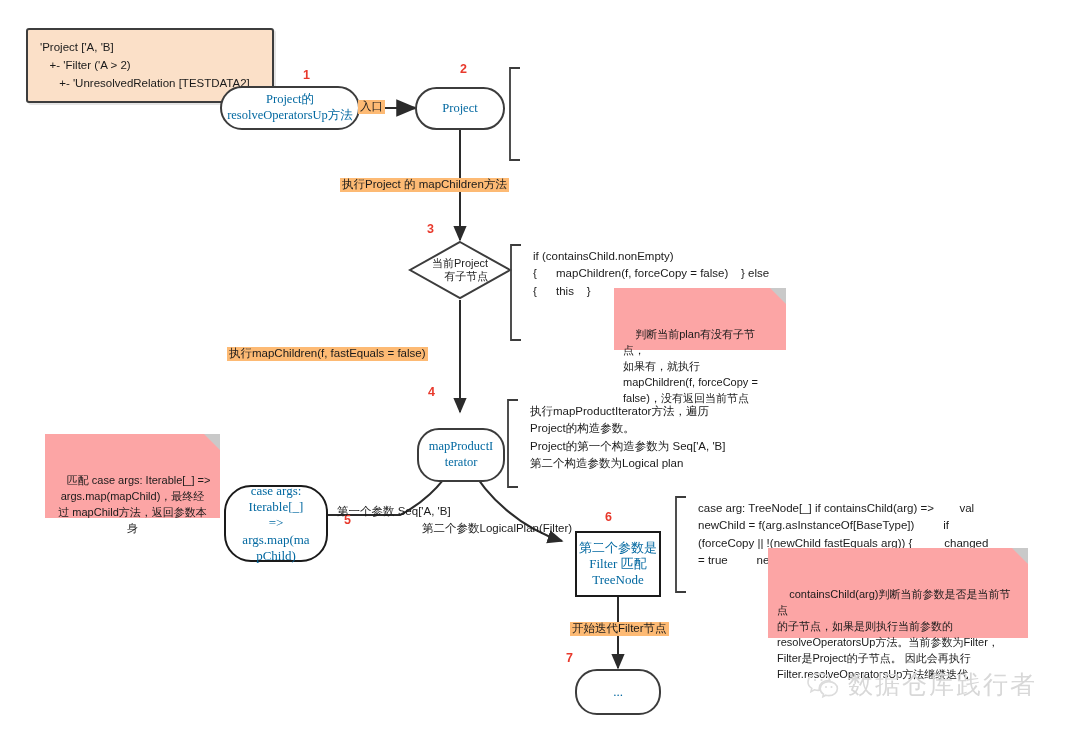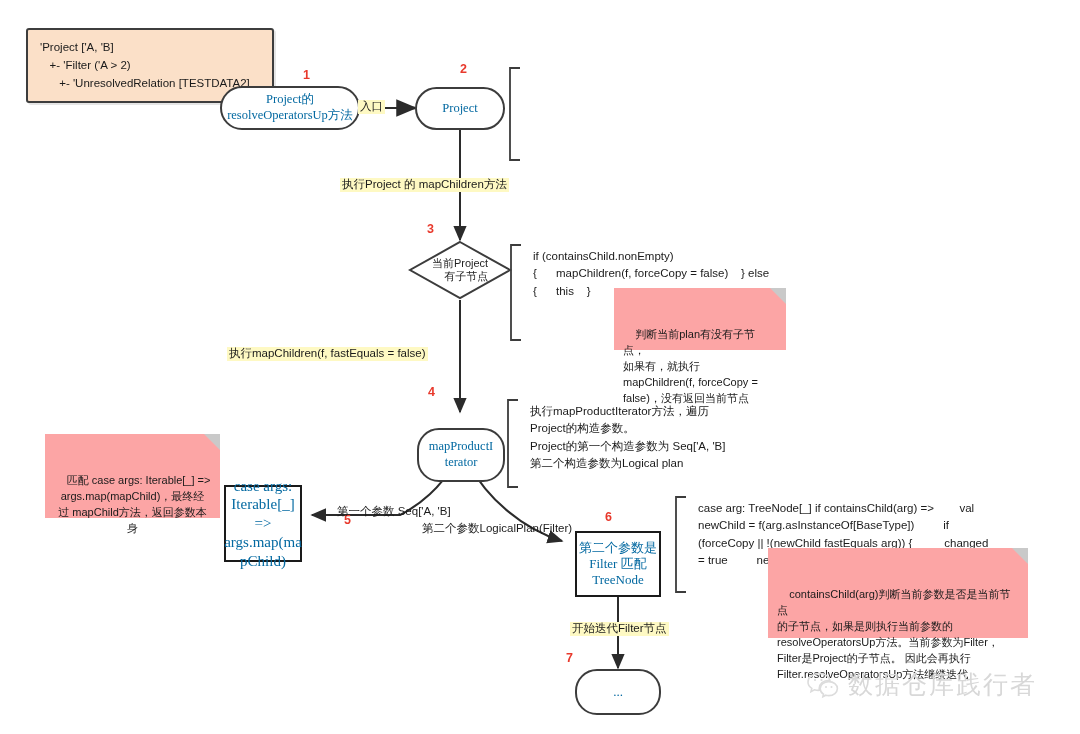--- a/index.html
+++ b/index.html
@@ -124,21 +124,21 @@
   .step-num {
     position: absolute;
     color: #e8392c;
     font-size: 12.5px;
     font-weight: bold;
   }
 
   
   .edge-label {
     position: absolute;
-    background: #fef9c3;
+    background: #fdba74;
     font-size: 11.5px;
     color: #1a1a1a;
     line-height: 1.2;
     white-space: nowrap;
     padding: 0 2px;
   }
   .edge-label.nobg { background: transparent; }
 
   
   .watermark {
@@ -207,21 +207,21 @@
     <svg class="dshape" viewBox="0 0 104 60" preserveAspectRatio="none">
       <polygon points="52,2 102,30 52,58 2,30" fill="#ffffff" stroke="#3c3c3c" stroke-width="2"></polygon>
     </svg>
     <div class="dlabel" style="white-space:pre-line;">当前Project
 有子节点</div>
   </div>
 
   <div class="node node-stadium" style="left:417px; top:412px; width:88px; height:54px; white-space:pre-line;margin-top:16px;">mapProductI
 terator</div>
 
-  <div class="node node-rect" style="left:224px; top:485px; width:78px; height:77px; white-space:pre-line; font-size:15px;">case args:
+  <div class="node node-rect" style="left:224px; top:485px; width:104px; height:77px; white-space:pre-line; font-size:13px;border-radius:27px;">case args:
 Iterable[_]
 =&gt;
 args.map(ma
 pChild)</div>
 
   <div class="node node-rect" style="left:575px; top:531px; width:86px; height:66px; white-space:pre-line; font-size:13px;">第二个参数是
 Filter 匹配
 TreeNode</div>
 
   <div class="node node-stadium" style="left:575px; top:669px; width:86px; height:46px; font-size:13px;">...</div>

